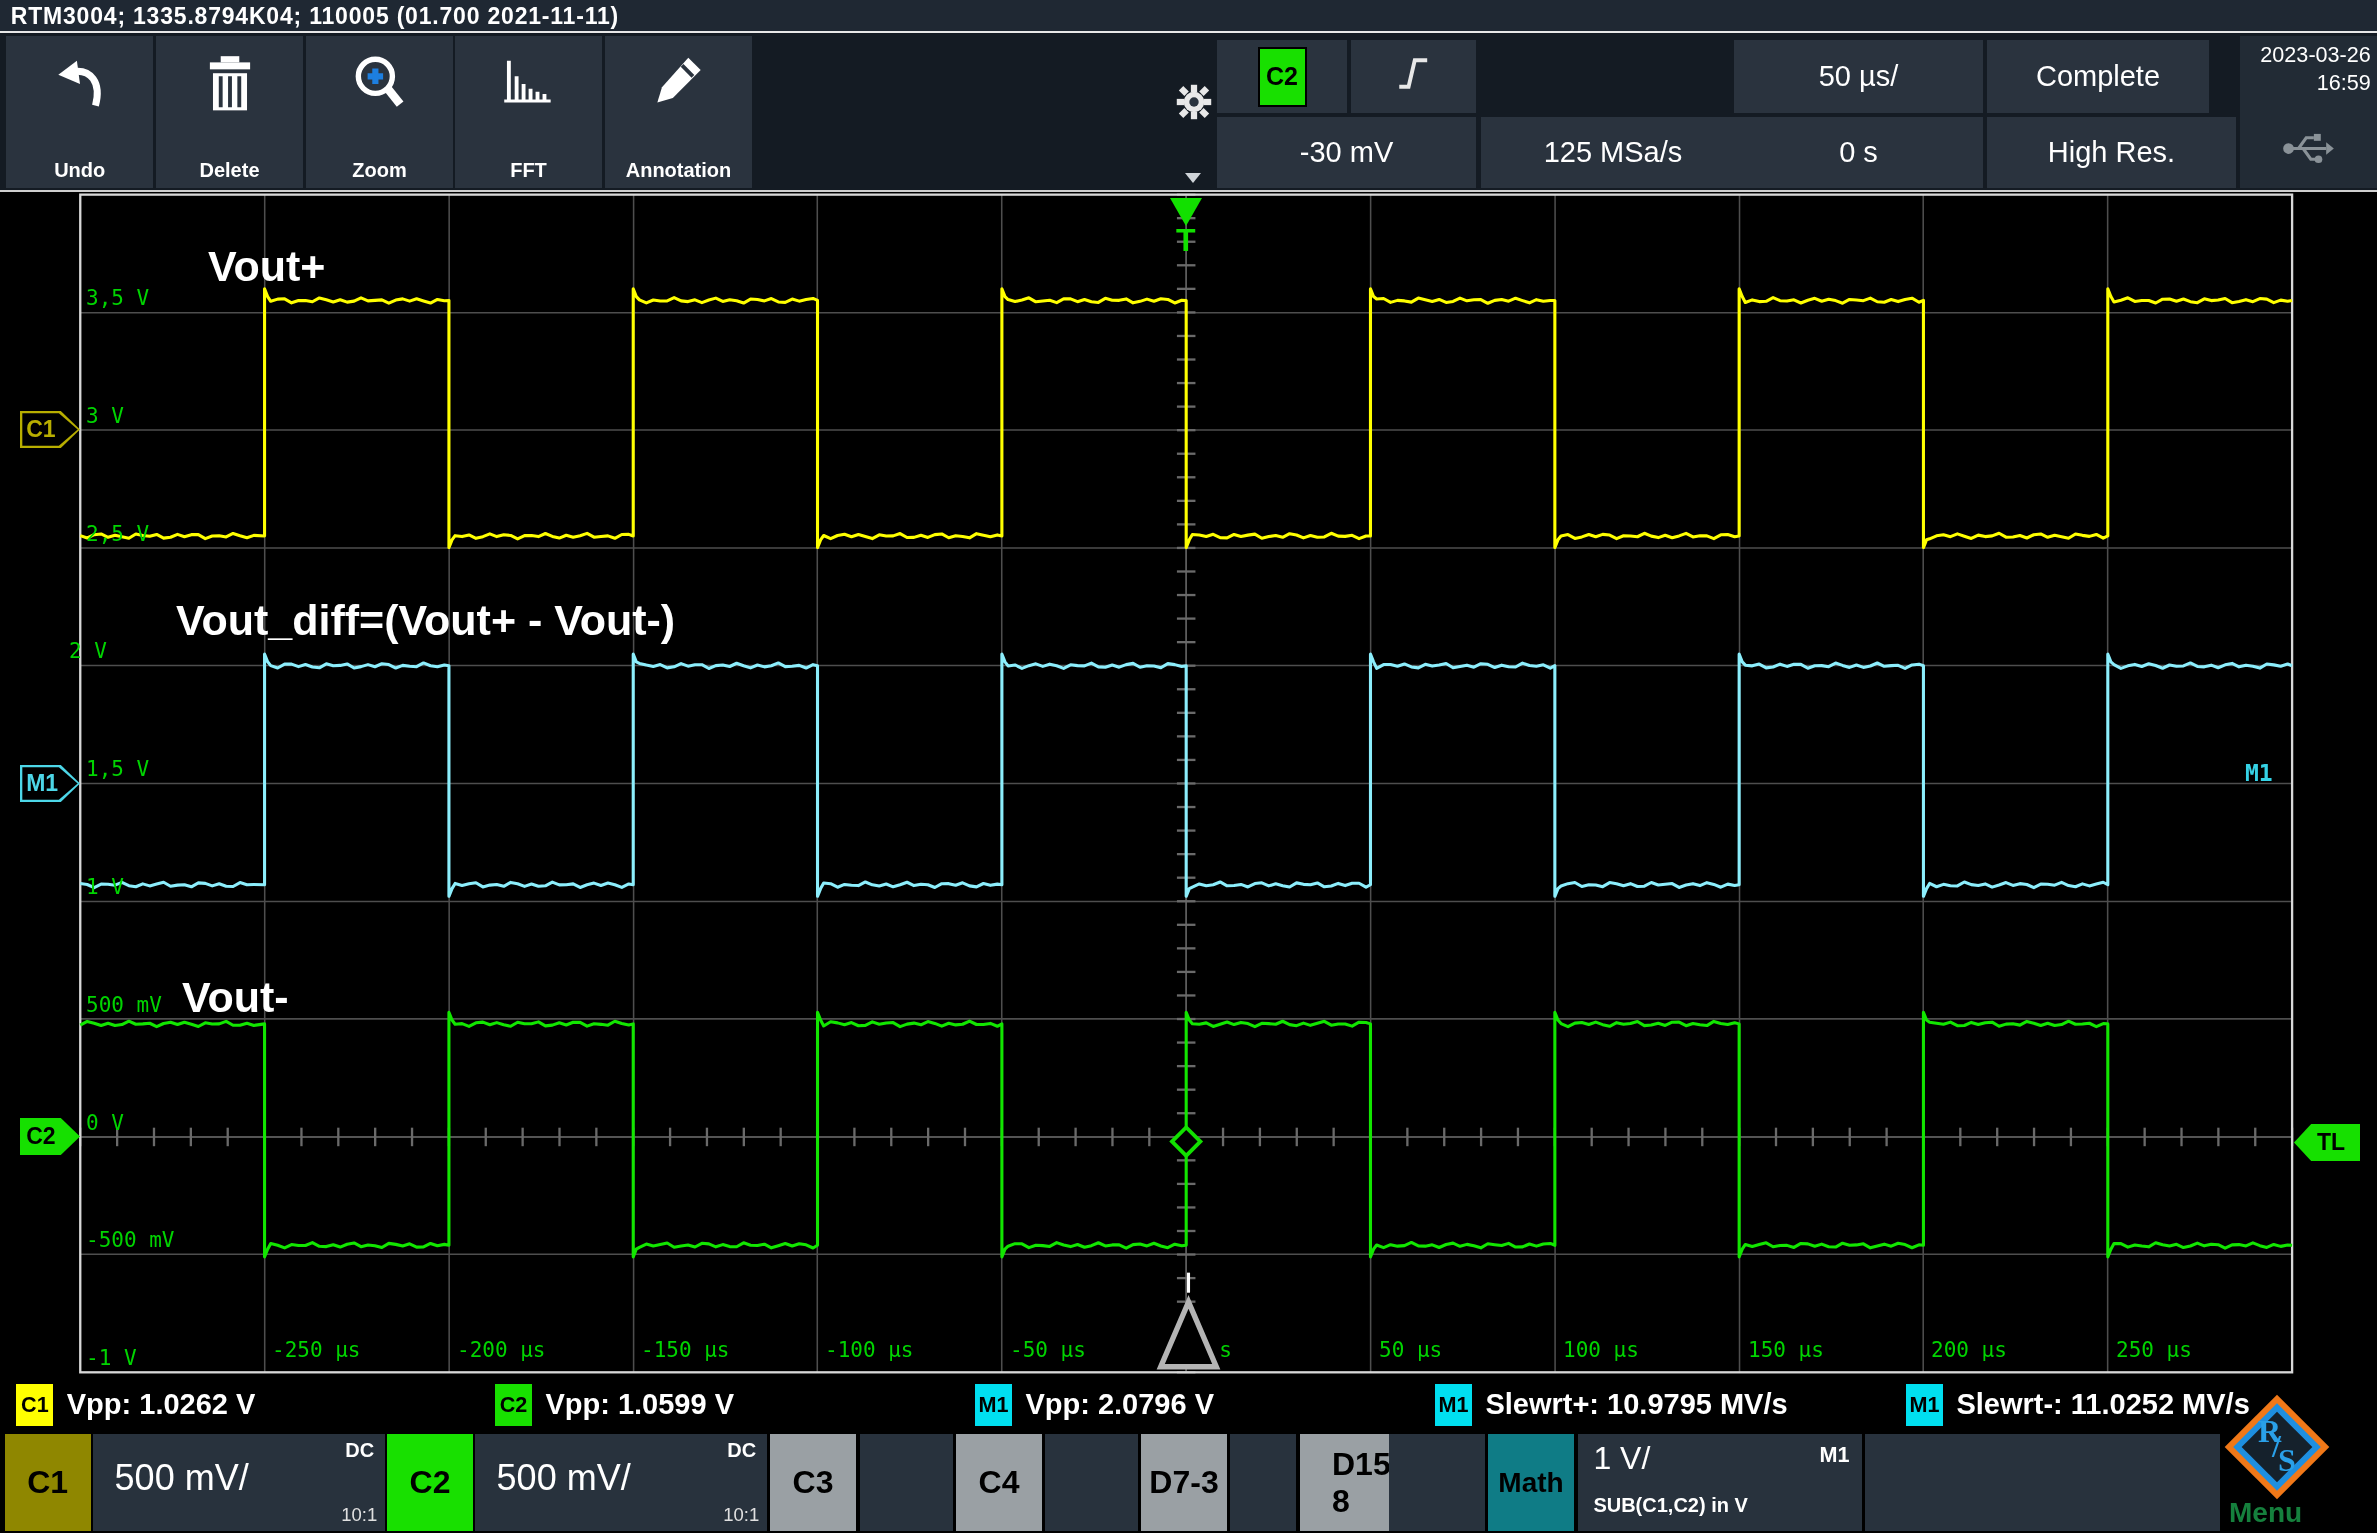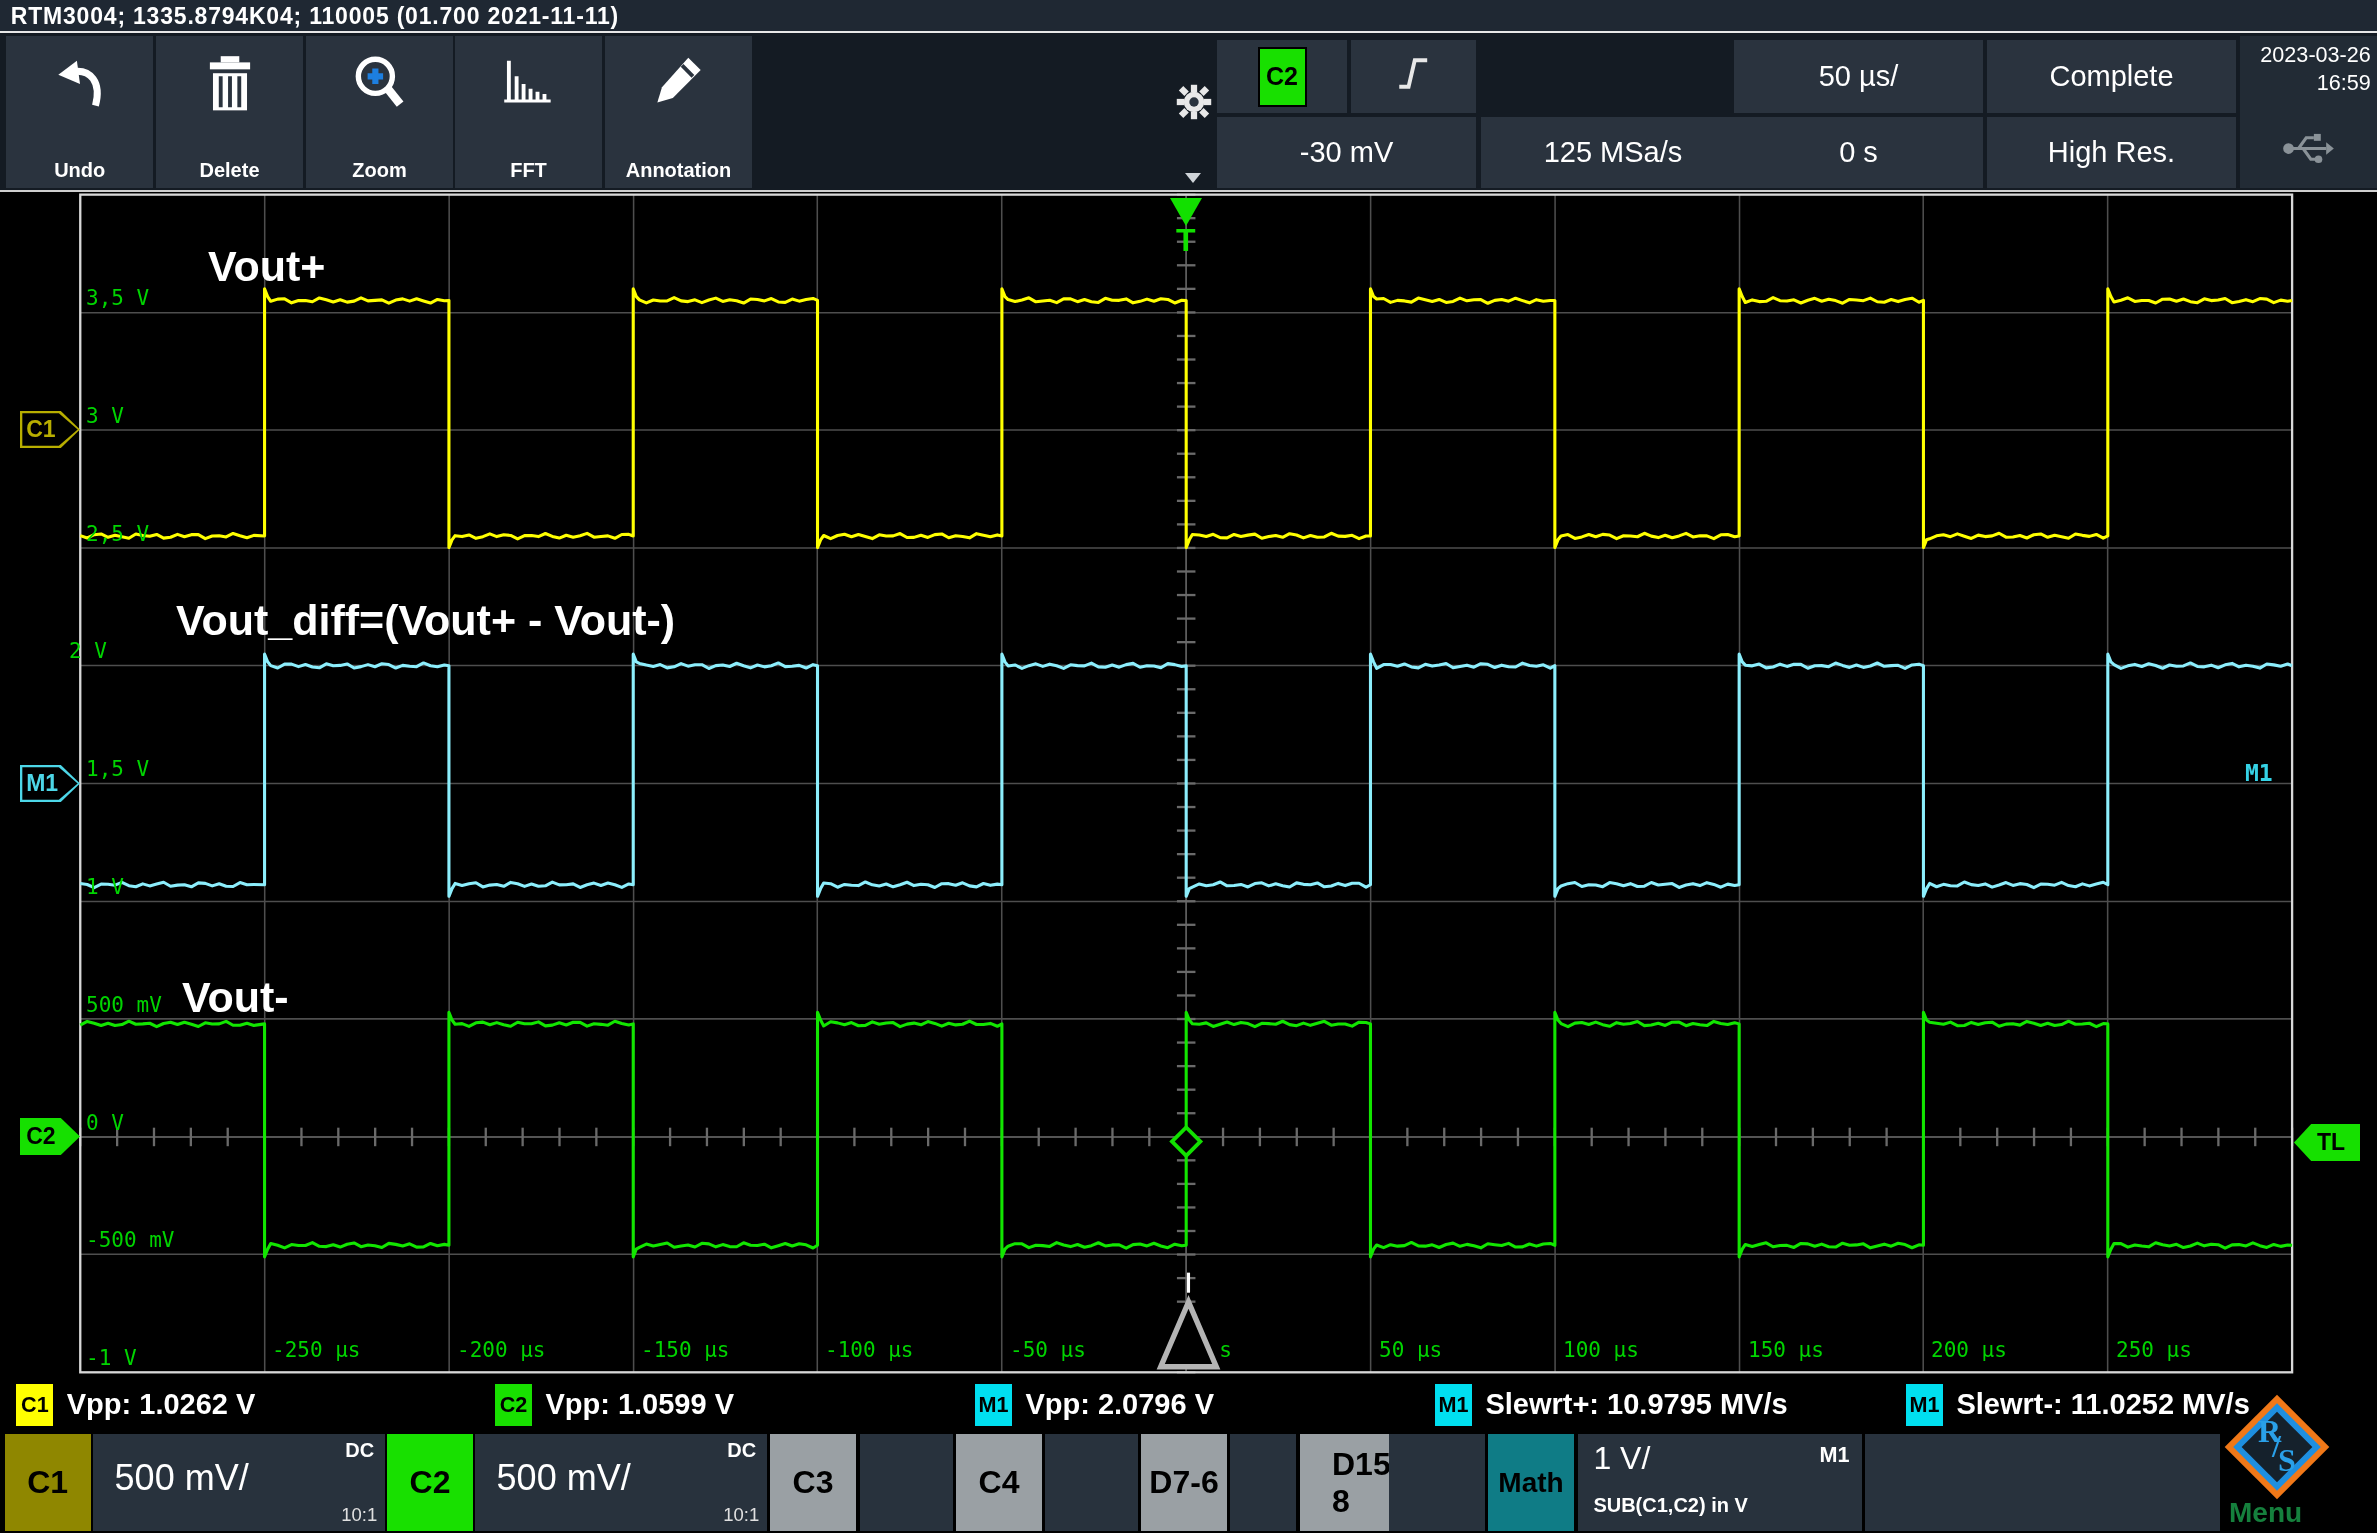--- a/index.html
+++ b/index.html
@@ -148,21 +148,21 @@
   <div class="abs cell r1" style="left:1217px;width:130px">
     <div id="c2badge">C2</div>
   </div>
   <div class="abs cell r1" style="left:1351px;width:125px">
     <span>
       <svg width="42" height="45" viewBox="0 0 54 58">
           <polyline points="8,46 20,46 28,12 44,12" stroke="#e8e8e8" stroke-width="5" fill="none"></polyline>
         </svg></span>
   </div>
   <div class="abs cell r1" style="left:1734px;width:249px">50 µs/</div>
-  <div class="abs cell r1" style="left:1987px;width:249px">Complete</div>
+  <div class="abs cell r1" style="left:1987px;width:222px">Complete</div>
   <div class="abs cell r2" style="left:1217px;width:259px">-30 mV</div>
   <div class="abs cell r2" style="left:1481px;width:264px">125 MSa/s</div>
   <div class="abs cell r2" style="left:1734px;width:249px">0 s</div>
   <div class="abs cell r2" style="left:1987px;width:249px">High Res.</div>
 
   <div class="abs" id="dtcol">
     <div class="d">
       <span>2023-03-26</span><br>
       <span>16:59</span>
     </div>
@@ -413,21 +413,21 @@
   <div class="abs chtab ch-tab" style="left: 387px; background: rgb(24, 224, 0);">C2</div>
   <div class="abs chpanel" style="left:475px;width:292px">
     <span class="bigval">500 mV/</span>
     <span class="dc">DC</span>
     <span class="probe">10:1</span>
   </div>
   <div class="abs chtab ch-tab" style="left: 770px; background: rgb(154, 160, 164);">C3</div>
   <div class="abs chpanel" style="left:860px;width:93px"></div>
   <div class="abs chtab ch-tab" style="left: 956px; background: rgb(154, 160, 164);">C4</div>
   <div class="abs chpanel" style="left:1045px;width:93px"></div>
-  <div class="abs chtab ch-tab" style="left: 1141px; background: rgb(154, 160, 164);">D7-6</div>
+  <div class="abs chtab ch-tab" style="left: 1141px; background: rgb(154, 160, 164);">D7-3</div>
   <div class="abs chpanel" style="left:1230px;width:66px"></div>
   <div class="abs chtab ch-tab" style="left: 1300px; background: rgb(154, 160, 164); padding-left: 32px;">D15-8</div>
   <div class="abs chpanel" style="left:1389px;width:96px"></div>
   <div class="abs chtab ch-tab" style="left: 1488px; font-size: 28px; background: rgb(15, 124, 134);">Math</div>
   <div class="abs chpanel" style="left:1578px;width:284px">
     <span class="bigval" style="left:15.4px;top:6.2px;font-size:32px">1 V/</span>
     <span class="abs" style="right:12.4px;top:7.7px;font-size:21.6px;font-weight:bold">M1</span>
     <span class="abs" style="left:15.4px;top:60px;font-size:20px;font-weight:bold">SUB(C1,C2) in V</span>
   </div>
   <div class="abs chpanel" style="left:1865px;width:355px"></div>

